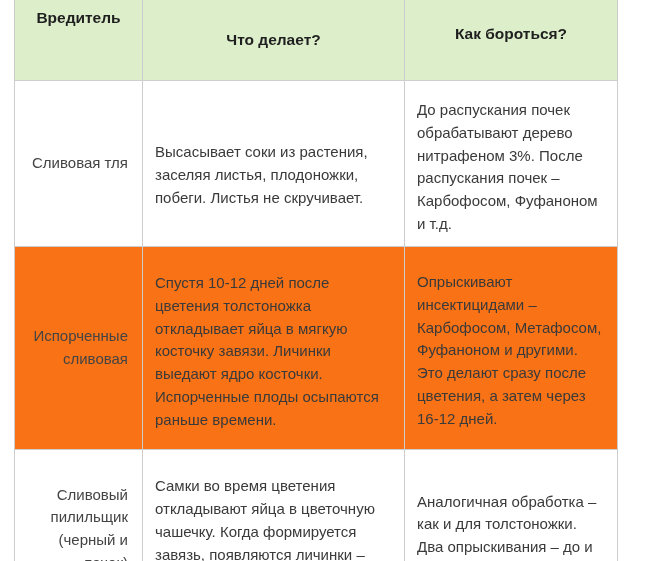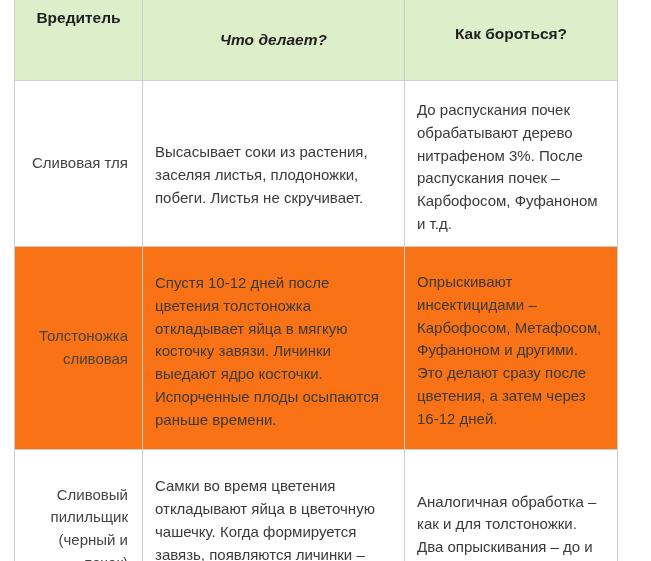--- a/index.html
+++ b/index.html
@@ -56,21 +56,21 @@
     font-weight: bold;
     text-align: center;
     font-size: 15.5px;
     height: 54px;
     padding: 4px 10px;
     border-top: 0;
     border-bottom: 1px solid #cfcfcf;
   }
 
   table.pest-table thead th.h1 { padding-top: 6px; vertical-align: top; }
-  table.pest-table thead th.h2 { vertical-align: middle; font-style: italic; }
+  table.pest-table thead th.h2 { vertical-align: middle; }
   table.pest-table thead th.h3 { vertical-align: top; padding-top: 22px; }
 
   tr.row-white > td { background: #ffffff; }
   tr.row-green > td { background: #f97316; }
 
   td.col-name {
     padding: 8px 14px 8px 10px;
     vertical-align: middle;
     text-align: right;
     color: #444444;
@@ -121,21 +121,21 @@
           </td>
           <td class="col-text">
             <span class="cell-text">Высасывает соки из растения, заселяя листья, плодоножки, побеги. Листья не скручивает.</span>
           </td>
           <td class="col-text col-action">
             <span class="cell-text">До распускания почек обрабатывают дерево нитрафеном 3%. После распускания почек – Карбофосом, Фуфаноном и т.д.</span>
           </td>
         </tr>
         <tr class="row-green row-2">
           <td class="col-name">
-            <span class="cell-text">Толстоножка сливовая</span>
+            <span class="cell-text">Испорченные сливовая</span>
           </td>
           <td class="col-text">
             <span class="cell-text">Спустя 10-12 дней после цветения толстоножка откладывает яйца в мягкую косточку завязи. Личинки выедают ядро косточки. Испорченные плоды осыпаются раньше времени.</span>
           </td>
           <td class="col-text col-action">
             <span class="cell-text">Опрыскивают инсектицидами – Карбофосом, Метафосом, Фуфаноном и другими. Это делают сразу после цветения, а затем через 16-12 дней.</span>
           </td>
         </tr>
         <tr class="row-white row-3">
           <td class="col-name">

